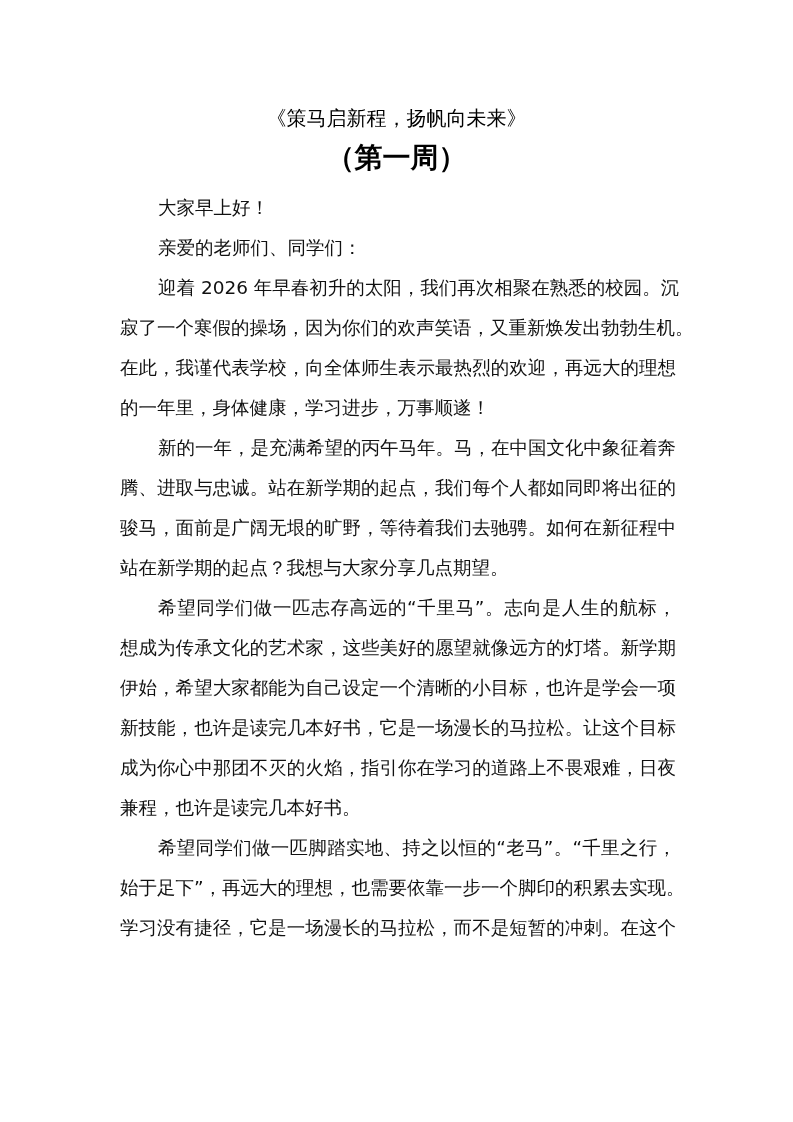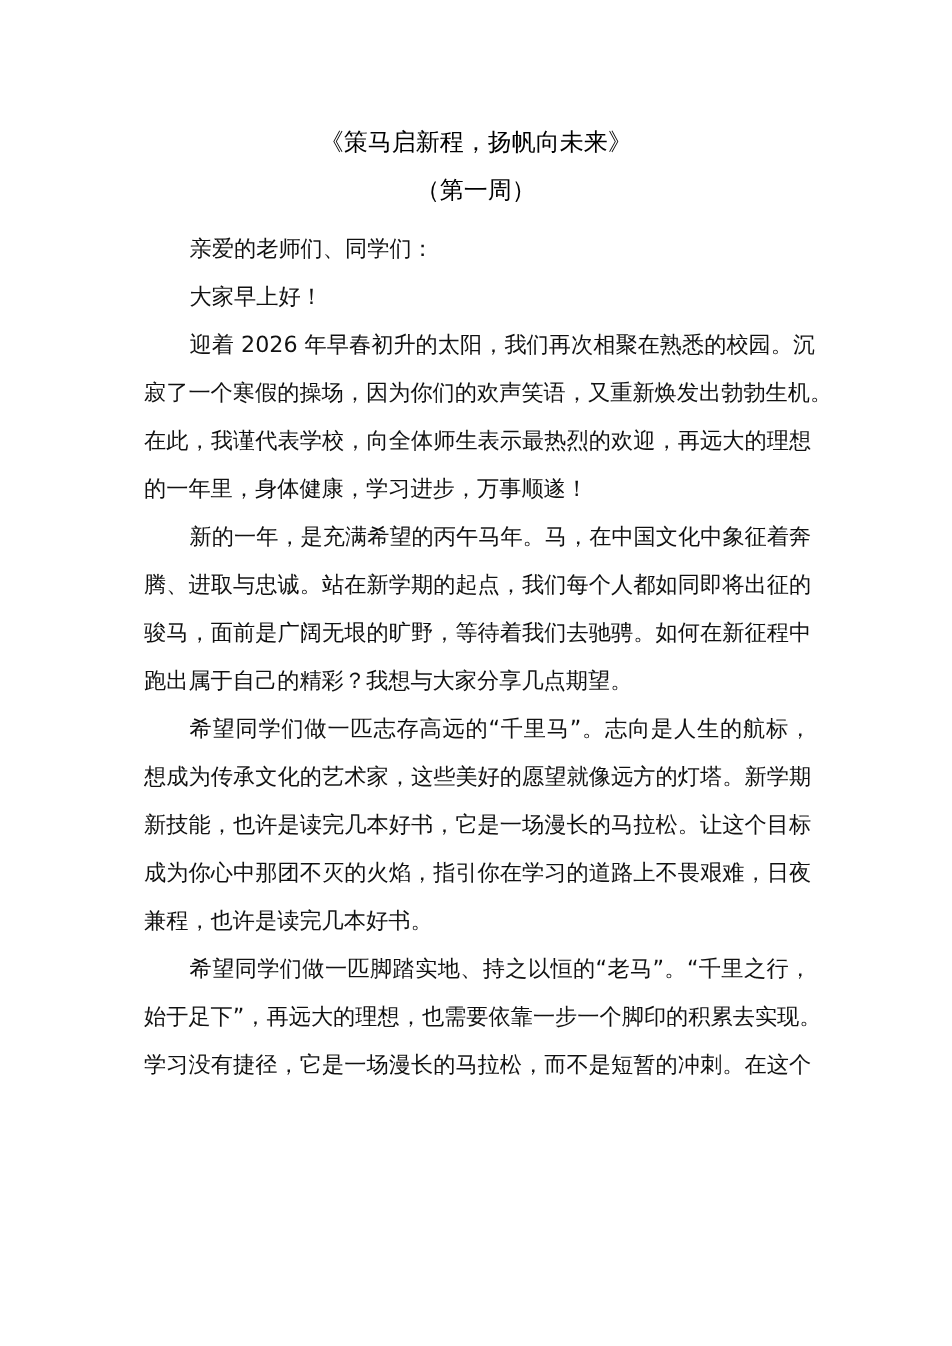--- a/index.html
+++ b/index.html
@@ -5,60 +5,61 @@
   html, body { margin: 0; padding: 0; background: #ffffff; }
   body { width: 793px; height: 1122px; position: relative; overflow: hidden; }
   .page { position: absolute; left: 0; top: 0; width: 793px; height: 1122px; background: #fff; }
   .title {
     position: absolute; left: 0; width: 793px; top: 104px; text-align: center;
     font-family: "DejaVu Serif", "Liberation Serif", serif; font-weight: normal; font-size: 20px;
     color: #000; line-height: 28px;
   }
   .subtitle {
     position: absolute; left: 0; width: 793px; top: 144px; text-align: center;
-    font-family: "DejaVu Serif", "Liberation Serif", serif; font-weight: normal; font-size: 20px;
+    font-family: "DejaVu Serif", "Liberation Serif", serif; font-weight: bold; font-size: 28px;
     color: #000; line-height: 28px;
   }
   .body {
     position: absolute; left: 120px; top: 188px; width: 556px;
     font-family: "DejaVu Sans", "Liberation Sans", sans-serif; font-size: 18.5px;
     color: #111; line-height: 40px;
   }
   .line { display: block; height: 40px; white-space: nowrap; text-align: justify; text-align-last: justify; }
   .line.last { text-align-last: left; }
   .line.indent { padding-left: 38px; }
 </style>
 </head>
 <body>
 
 <div class="page">
   <div class="title">《策马启新程，扬帆向未来》</div>
   <div class="subtitle">（第一周）</div>
 
   <div class="body">
+    <span class="line indent last">大家早上好！</span>
     <span class="line indent last">亲爱的老师们、同学们：</span>
-    <span class="line indent last">大家早上好！</span>
 
     <div>
       <span class="line indent">迎着 2026 年早春初升的太阳，我们再次相聚在熟悉的校园。沉</span>
       <span class="line">寂了一个寒假的操场，因为你们的欢声笑语，又重新焕发出勃勃生机。</span>
       <span class="line">在此，我谨代表学校，向全体师生表示最热烈的欢迎，再远大的理想</span>
       <span class="line last">的一年里，身体健康，学习进步，万事顺遂！</span>
     </div>
 
     <div>
       <span class="line indent">新的一年，是充满希望的丙午马年。马，在中国文化中象征着奔</span>
       <span class="line">腾、进取与忠诚。站在新学期的起点，我们每个人都如同即将出征的</span>
       <span class="line">骏马，面前是广阔无垠的旷野，等待着我们去驰骋。如何在新征程中</span>
-      <span class="line last">跑出属于自己的精彩？我想与大家分享几点期望。</span>
+      <span class="line last">站在新学期的起点？我想与大家分享几点期望。</span>
     </div>
 
     <div>
       <span class="line indent">希望同学们做一匹志存高远的“千里马”。志向是人生的航标，</span>
       <span class="line">想成为传承文化的艺术家，这些美好的愿望就像远方的灯塔。新学期</span>
+      <span class="line">伊始，希望大家都能为自己设定一个清晰的小目标，也许是学会一项</span>
       <span class="line">新技能，也许是读完几本好书，它是一场漫长的马拉松。让这个目标</span>
       <span class="line">成为你心中那团不灭的火焰，指引你在学习的道路上不畏艰难，日夜</span>
       <span class="line last">兼程，也许是读完几本好书。</span>
     </div>
 
     <div>
       <span class="line indent">希望同学们做一匹脚踏实地、持之以恒的“老马”。“千里之行，</span>
       <span class="line">始于足下”，再远大的理想，也需要依靠一步一个脚印的积累去实现。</span>
       <span class="line">学习没有捷径，它是一场漫长的马拉松，而不是短暂的冲刺。在这个</span>
     </div>

